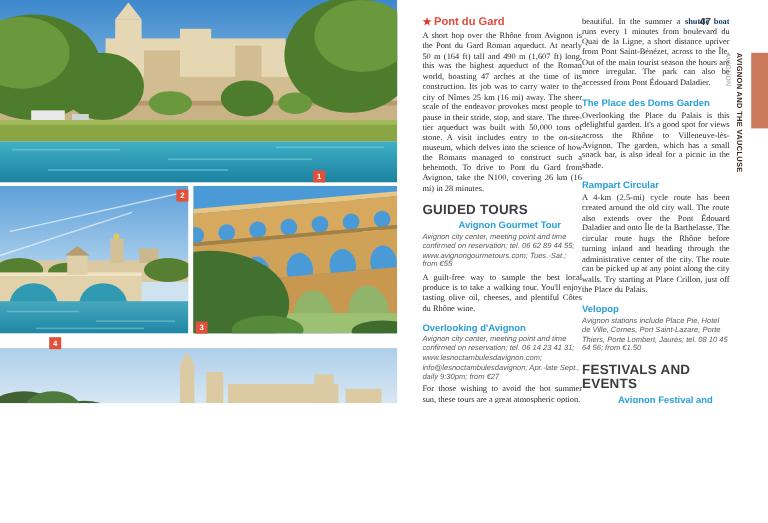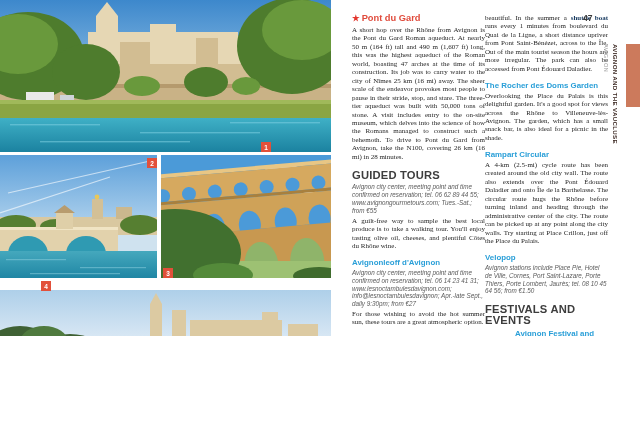--- a/index.html
+++ b/index.html
@@ -269,40 +269,41 @@
   </div>
 
   <div class="col" id="col1">
     <div class="h-red">
       <span class="star">★</span><span>Pont du Gard</span>
     </div>
     <p class="body">A short hop over the Rhône from Avignon is the Pont du Gard Roman aqueduct. At nearly 50 m (164 ft) tall and 490 m (1,607 ft) long, this was the highest aqueduct of the Roman world, boasting 47 arches at the time of its construction. Its job was to carry water to the city of Nîmes 25 km (16 mi) away. The sheer scale of the endeavor provokes most people to pause in their stride, stop, and stare. The three-tier aqueduct was built with 50,000 tons of stone. A visit includes entry to the on-site museum, which delves into the science of how the Romans managed to construct such a behemoth. To drive to Pont du Gard from Avignon, take the N100, covering 26 km (16 mi) in 28 minutes.</p>
 
     <div class="h-dark">GUIDED TOURS</div>
 
+    <div class="h-blue" style="margin-top:1px">Avignon Gourmet Tour</div>
     <p class="details">Avignon city center, meeting point and time confirmed on reservation; tel. 06 62 89 44 55; www.avignongourmetours.com; Tues.-Sat.; from €55</p>
     <p class="body">A guilt-free way to sample the best local produce is to take a walking tour. You'll enjoy tasting olive oil, cheeses, and plentiful Côtes du Rhône wine.</p>
 
-    <div class="h-blue">Avignonleoff d'Avignon</div>
+    <div class="h-blue">Overlooking d'Avignon</div>
     <p class="details">Avignon city center, meeting point and time confirmed on reservation; tel. 06 14 23 41 31; www.lesnoctambulesdavignon.com; info@lesnoctambulesdavignon; Apr.-late Sept., daily 9:30pm; from €27</p>
     <p class="body">For those wishing to avoid the hot summer sun, these tours are a great atmospheric option.</p>
 
     <div class="h-green">Parks</div>
 
     <div class="caption">
       <span class="cnum">1:</span><span> the imposing Palais des Papes </span><span class="cnum">2:</span><span> Pont Saint-Bénézet </span><span class="cnum">3:</span><span> Roman aqueduct at Pont du Gard </span>
     </div>
   </div>
 
   <div class="col" id="col2">
     <p class="body">
       <span>beautiful. In the summer a </span><span class="inline-sight">shuttle boat</span><span> runs every 1 minutes from boulevard du Quai de la Ligne, a short distance upriver from Pont Saint-Bénézet, across to the Île. Out of the main tourist season the hours are more irregular. The park can also be accessed from Pont Édouard Daladier.</span>
     </p>
 
-    <div class="h-blue">The Rocher des Doms Garden</div>
+    <div class="h-blue">The Place des Doms Garden</div>
     <p class="body">Overlooking the Place du Palais is this delightful garden. It's a good spot for views across the Rhône to Villeneuve-lès-Avignon. The garden, which has a small snack bar, is also ideal for a picnic in the shade.</p>
 
     <div class="h-blue">Rampart Circular</div>
     <p class="body">A 4-km (2.5-mi) cycle route has been created around the old city wall. The route also extends over the Pont Édouard Daladier and onto Île de la Barthelasse. The circular route hugs the Rhône before turning inland and heading through the administrative center of the city. The route can be picked up at any point along the city walls. Try starting at Place Crillon, just off the Place du Palais.</p>
 
     <div class="h-blue">Velopop</div>
     <p class="details">Avignon stations include Place Pie, Hotel de Ville, Cornes, Port Saint-Lazare, Porte Thiers, Porte Lombert, Jaurès; tel. 08 10 45 64 56; from €1.50</p>
 
     <div class="h-dark">FESTIVALS AND EVENTS</div>
     <div class="h-blue">Avignon Festival and Avignonleoff</div>

